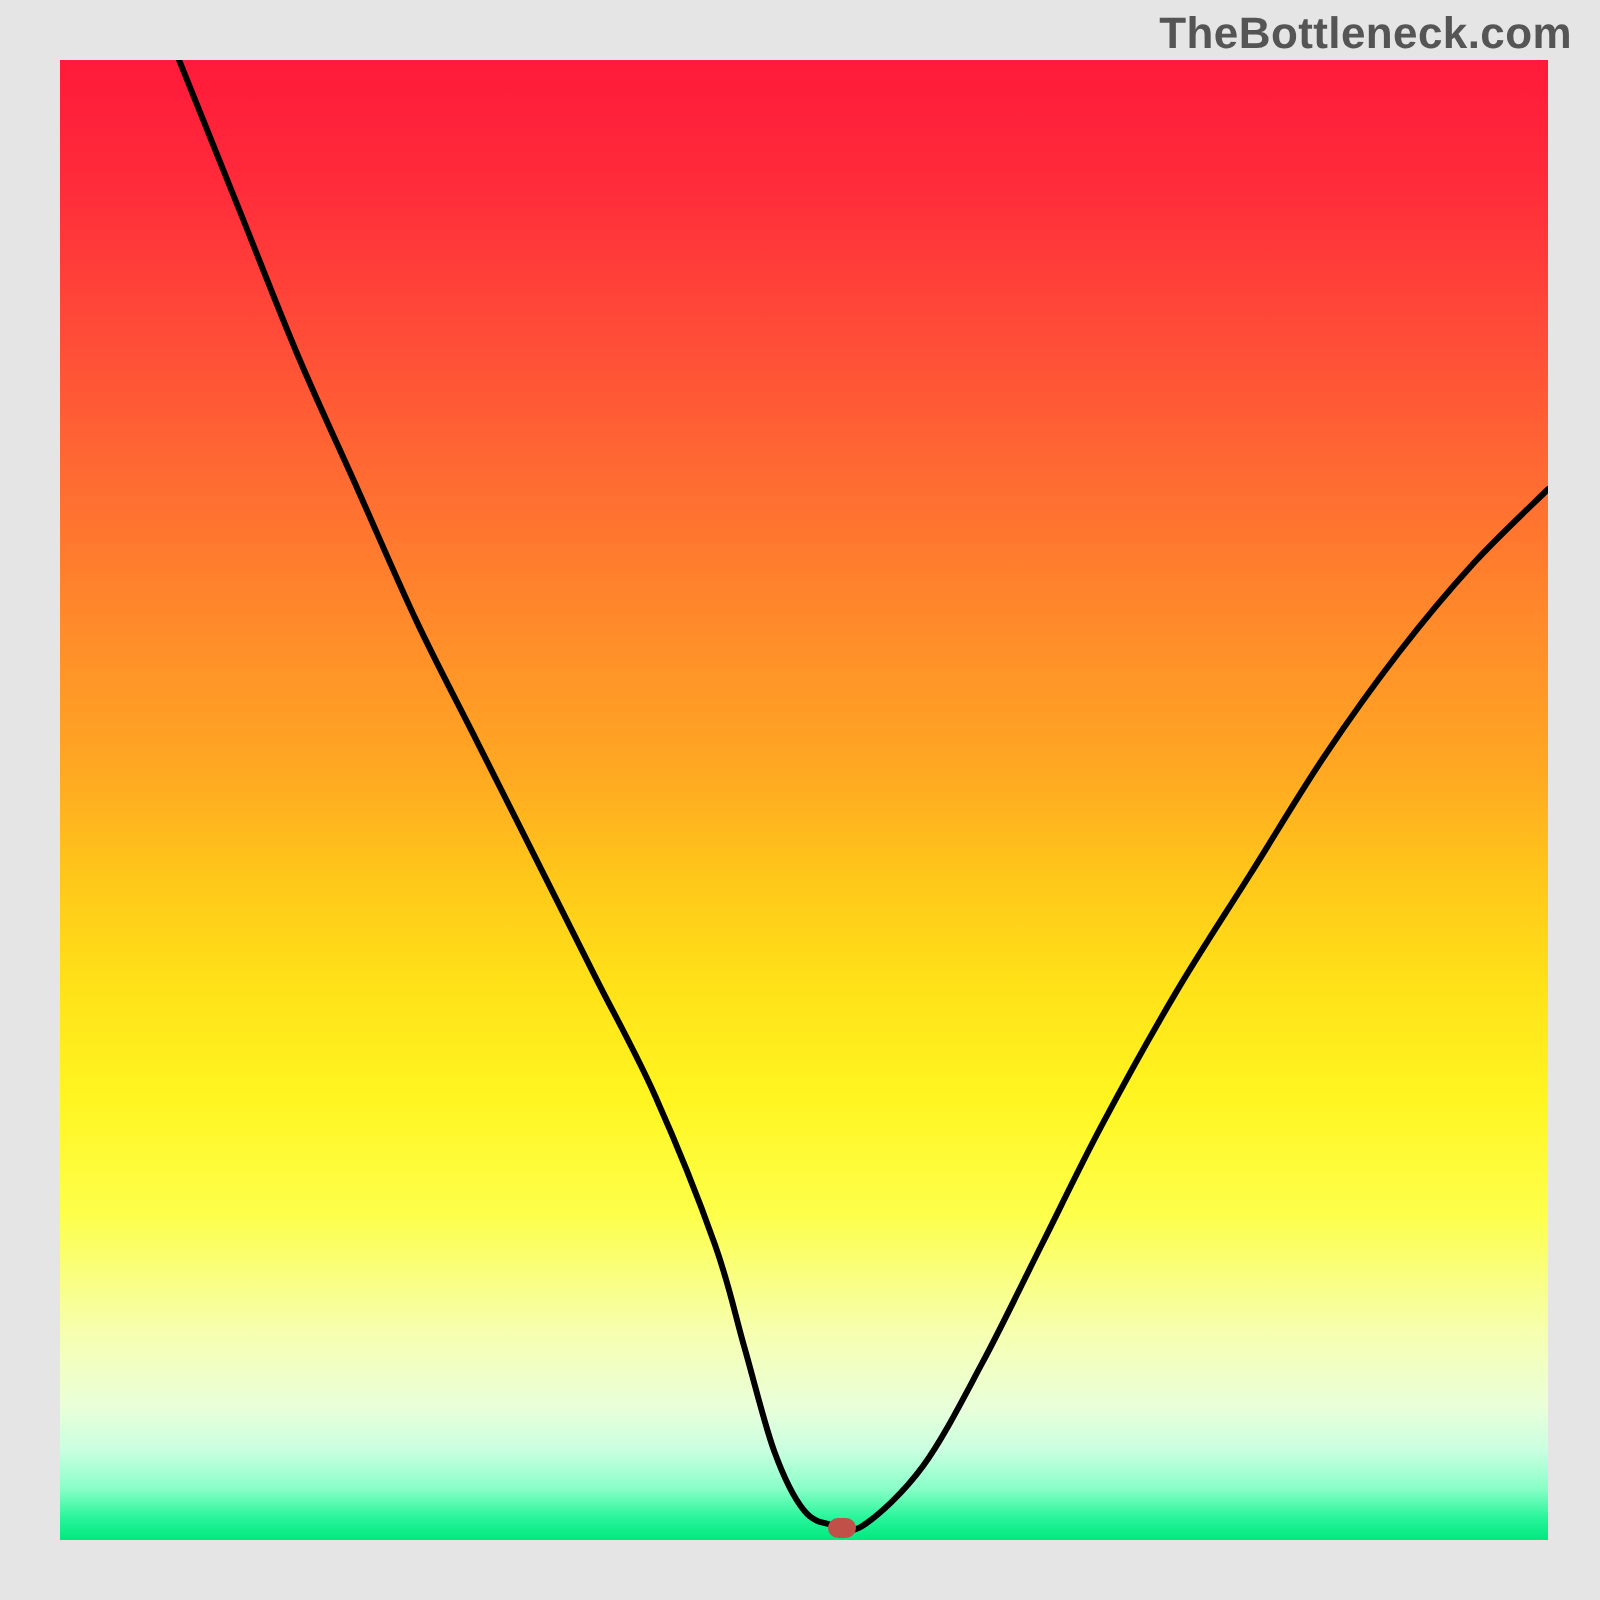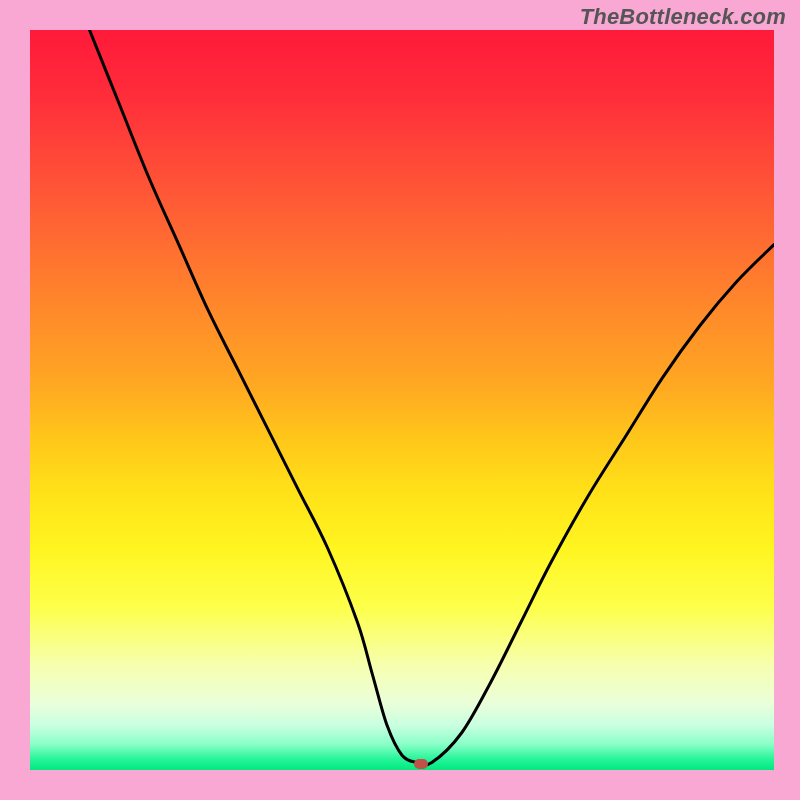--- a/index.html
+++ b/index.html
@@ -7,22 +7,21 @@
     width: 800px;
     height: 800px;
     background: #000;
     font-family: Arial, Helvetica, sans-serif;
     position: relative;
     overflow: hidden;
   }
   .outer {
     position: absolute;
     inset: 0;
-    background: #f9a8d4;
-    font-style: italic;
+    background: #e5e5e5;
   }
   .watermark {
     position: absolute;
     top: 4px;
     right: 14px;
     color: #555;
     font-size: 22px;
     font-weight: 600;
     letter-spacing: 0.2px;
   }

